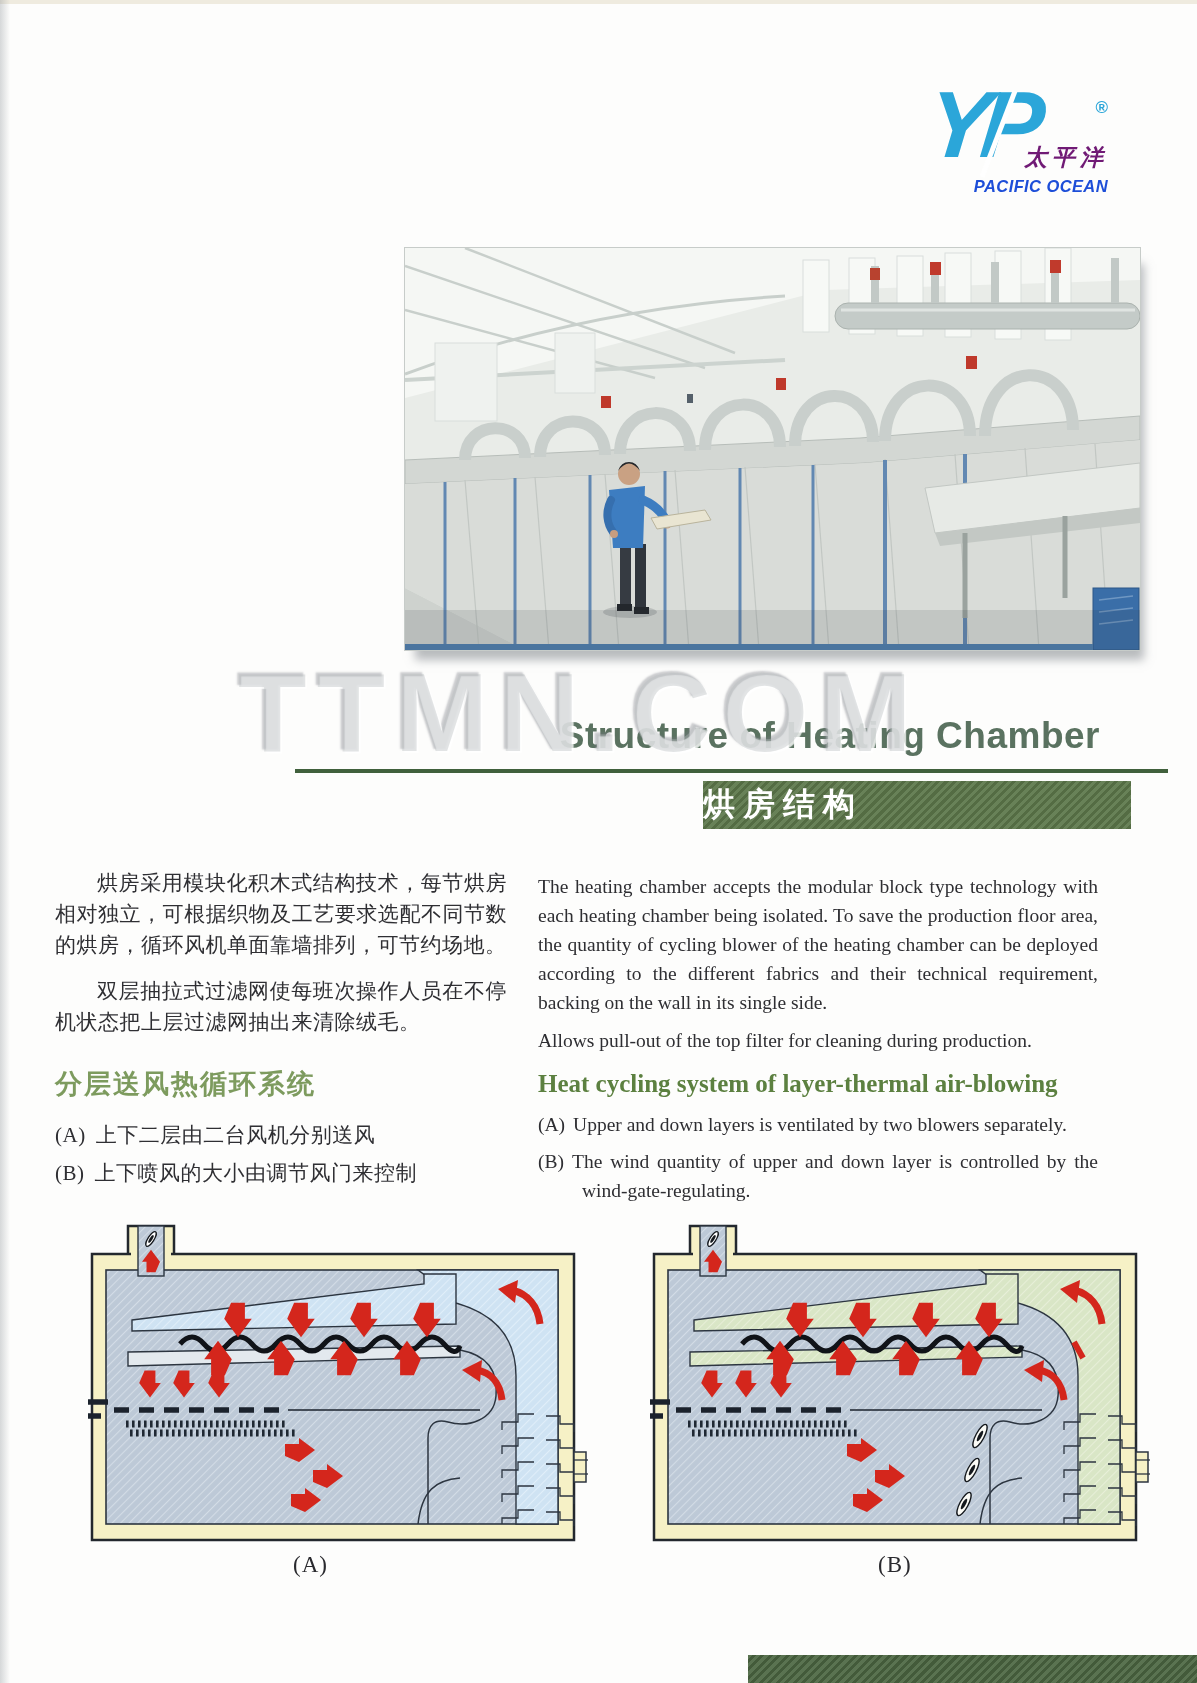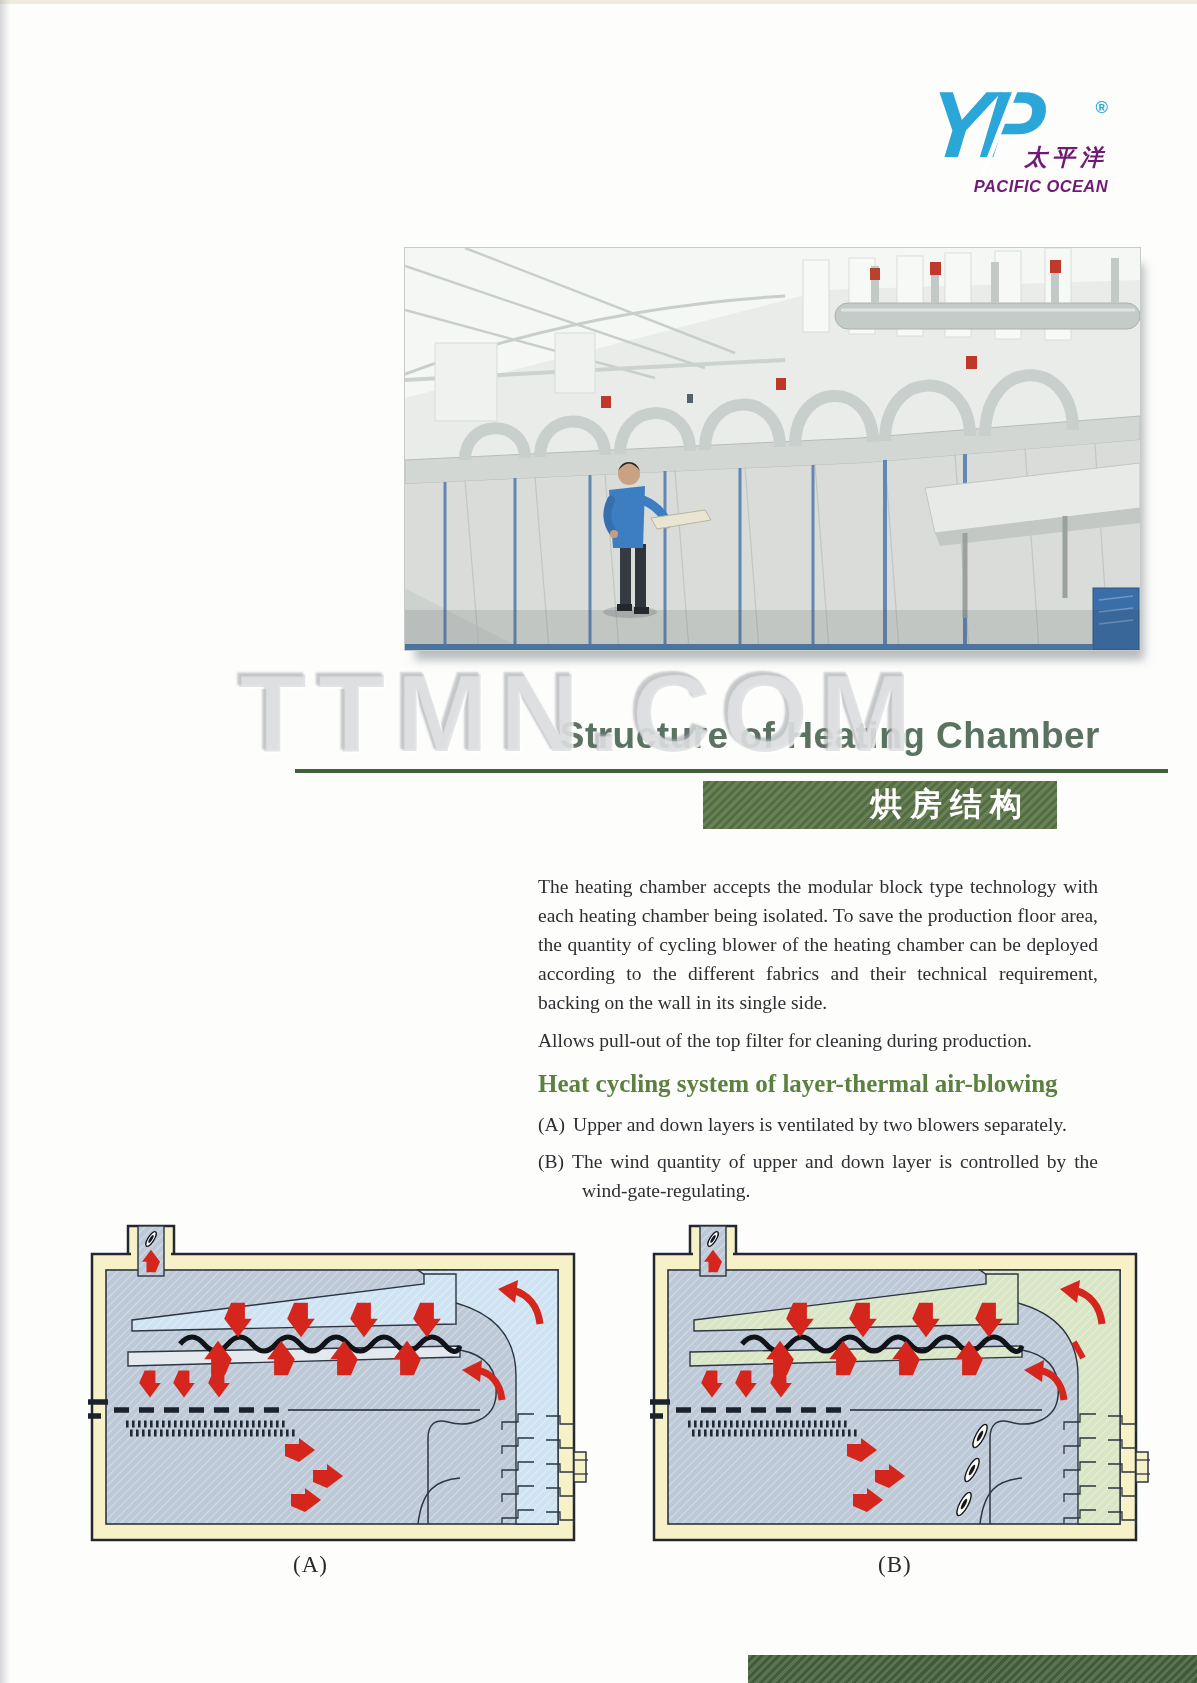--- a/index.html
+++ b/index.html
@@ -16,44 +16,44 @@
   .logo{position:absolute;left:930px;top:88px;width:178px;height:112px;}
   .logo-mark{position:absolute;left:-2px;top:-10px;
     font:italic 900 94px/1 "Liberation Sans","DejaVu Sans",sans-serif;
     color:#2ba6d9;letter-spacing:-9px;transform:skewX(-6deg);}
   .logo-slash{position:absolute;left:66px;top:0px;width:5px;height:92px;
     background:#fff;transform:rotate(21deg);}
   .logo-reg{position:absolute;right:0px;top:10px;font:bold 17px "Liberation Sans",sans-serif;color:#2ba6d9;}
   .logo-zh{position:absolute;right:0px;top:58px;
     font:italic bold 23px/1 "Liberation Serif",serif;color:#701a75;letter-spacing:5px;white-space:nowrap;}
   .logo-en{position:absolute;right:0px;top:90px;
-    font:italic bold 16.5px/1 "Liberation Sans",sans-serif;color:#701a75;letter-spacing:.4px;white-space:nowrap;}
+    font:italic bold 16.5px/1 "Liberation Sans",sans-serif;color:#1d4ed8;letter-spacing:.4px;white-space:nowrap;}
 
   
   .photo{position:absolute;left:405px;top:248px;width:735px;height:402px;
     background:#e9ece8;outline:1px solid #c7ccc9;
     box-shadow:-7px 0 9px -5px rgba(60,70,80,.55) inset, 7px 13px 9px -3px rgba(115,121,128,.5);}
   .photo svg{display:block;}
 
   
   .wm{position:absolute;z-index:6;pointer-events:none;font-weight:bold;
     color:rgba(186,189,193,.40);white-space:nowrap;
     text-shadow:2px 2px 1px rgba(255,255,255,.8),-2px -2px 2px rgba(118,122,128,.38);}
   .wm1{left:238px;top:648px;font-family:"Liberation Sans",sans-serif;font-size:112px;letter-spacing:10px;}
   .wm2{left:330px;top:772px;font-size:124px;letter-spacing:6px;}
 
   
   .title-en{position:absolute;top:716px;right:97px;
     font:bold 37px/1.1 "Liberation Sans","DejaVu Sans",sans-serif;
     color:#5a7260;letter-spacing:.5px;margin-left:16px;}
   .green-rule{position:absolute;left:295px;top:769px;width:873px;height:4px;background:#40603c;}
-  .banner{position:absolute;left:703px;top:781px;width:354px;height:48px;
+  .banner{position:absolute;left:703px;top:781px;width:428px;height:48px;
     background:#5d784b;
     background-image:repeating-linear-gradient(135deg,rgba(255,255,255,.07) 0 3px,rgba(0,0,0,.10) 3px 6px);
-    display:flex;align-items:center;justify-content:flex-end;padding-right:27px;box-sizing:border-box;}
+    display:flex;align-items:center;justify-content:flex-start;padding-right:27px;box-sizing:border-box;}
   .banner span{font-weight:bold;font-size:32px;color:#fff;letter-spacing:8px;}
 
   
   .col-zh{position:absolute;left:55px;top:868px;width:452px;
     font-size:21px;line-height:31px;text-align:justify;letter-spacing:.5px;color:#2f2f33;}
   .col-zh p{margin:0 0 15px 0;text-indent:2em;}
   .zh-heading{margin:30px 0 14px 0;font-size:27px;line-height:1.25;font-weight:bold;
     color:#7d9b5e;letter-spacing:2px;}
   .zh-item{line-height:38px;text-indent:0;}
   .zh-item .tag{font-family:"Liberation Serif",serif;margin-right:10px;}
@@ -192,20 +192,31 @@
   </div>
 
   <div class="wm wm1">TTMN.COM</div>
 
   <div class="title-en">Structure of Heating Chamber</div>
   <div class="green-rule"></div>
   <div class="banner">
     <span>烘房结构</span>
   </div>
 
+  <div class="col-zh">
+    <p>烘房采用模块化积木式结构技术，每节烘房相对独立，可根据织物及工艺要求选配不同节数的烘房，循环风机单面靠墙排列，可节约场地。</p>
+    <p>双层抽拉式过滤网使每班次操作人员在不停机状态把上层过滤网抽出来清除绒毛。</p>
+    <div class="zh-heading">分层送风热循环系统</div>
+    <div class="zh-item">
+      <span class="tag">(A)</span><span>上下二层由二台风机分别送风</span>
+    </div>
+    <div class="zh-item">
+      <span class="tag">(B)</span><span>上下喷风的大小由调节风门来控制</span>
+    </div>
+  </div>
 
   <div class="col-en">
     <p>The heating chamber accepts the modular block type technology with each heating chamber being isolated. To save the production floor area, the quantity of cycling blower of the heating chamber can be deployed according to the different fabrics and their technical requirement, backing on the wall in its single side.</p>
     <p>Allows pull-out of the top filter for cleaning during production.</p>
     <div class="en-heading">Heat cycling system of layer-thermal air-blowing</div>
     <div class="en-item">
       <span class="tag">(A)</span><span>Upper and down layers is ventilated by two blowers separately.</span>
     </div>
     <div class="en-item">
       <span class="tag">(B)</span><span>The wind quantity of upper and down layer is controlled by the wind-gate-regulating.</span>

